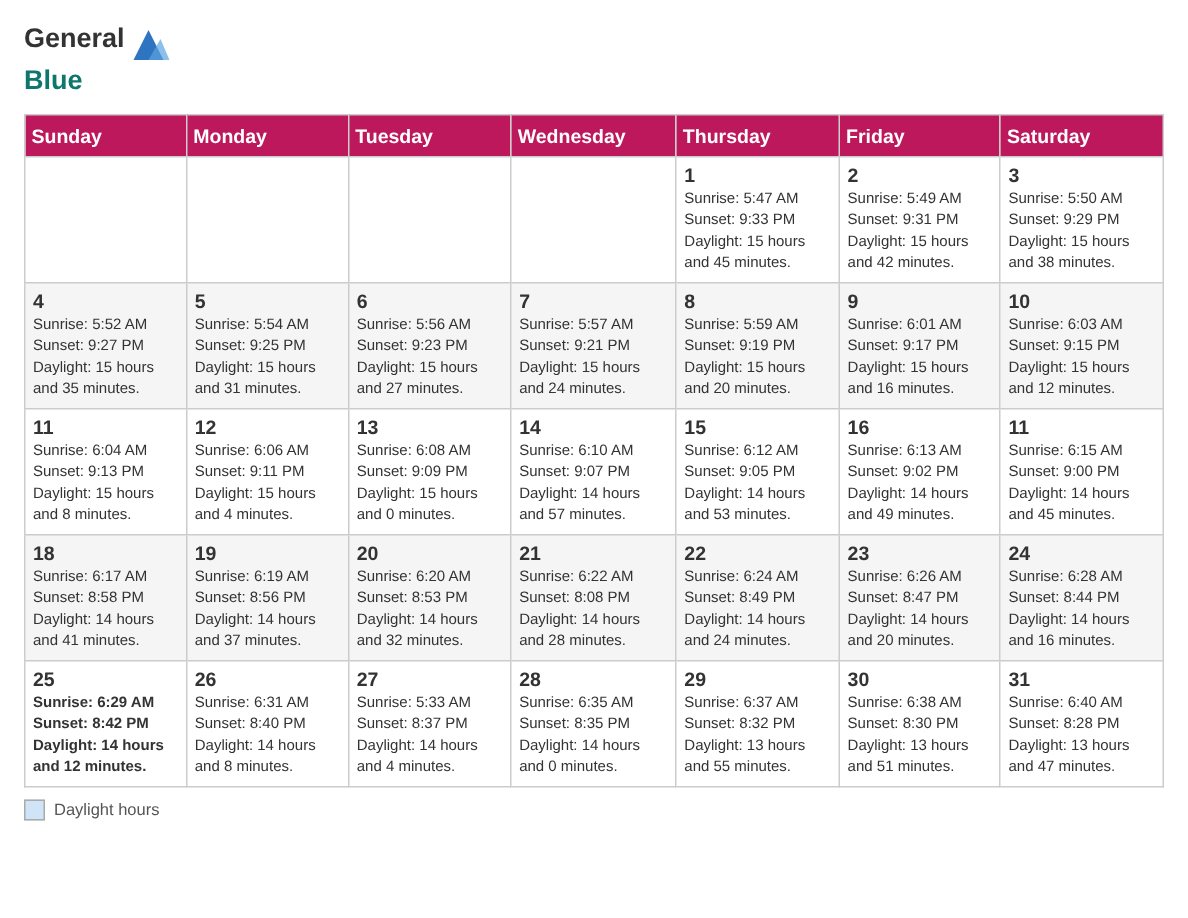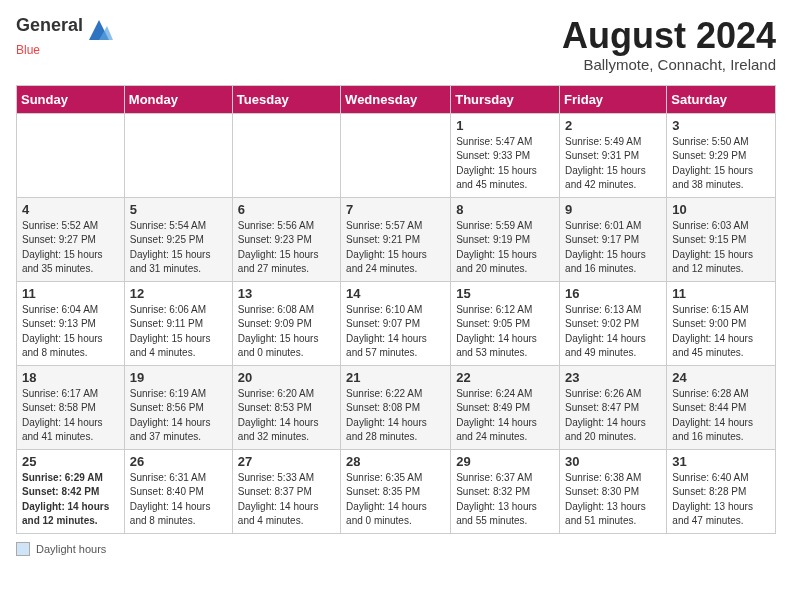--- a/index.html
+++ b/index.html
@@ -20,23 +20,23 @@
       display: flex;
       align-items: center;
     }
     .logo-text-general {
       font-size: 18px;
       font-weight: bold;
       color: #333;
       line-height: 1.1;
     }
     .logo-text-blue {
-      font-size: 12px;
-      font-weight: normal;
-      color: #ef4444;
+      font-size: 18px;
+      font-weight: bold;
+      color: #0f766e;
       line-height: 1.1;
     }
     .logo-icon {
       width: 28px;
       height: 28px;
       margin-left: 2px;
     }
     .title-block {
       text-align: right;
     }
@@ -117,24 +117,20 @@
       <div style="display:flex;align-items:flex-start;">
         <span class="logo-text-general">General</span>
         <svg class="logo-icon" viewBox="0 0 28 28" xmlns="http://www.w3.org/2000/svg">
           <polygon points="4,24 14,4 24,24" fill="#2e74c0"></polygon>
           <polygon points="14,24 22,10 28,24" fill="#5ba4e0" opacity="0.7"></polygon>
         </svg>
       </div>
       <div class="logo-text-blue">Blue</div>
     </div>
   </div>
-  <div class="title-block">
-    <div class="calendar-title">August 2024</div>
-    <div class="calendar-subtitle">Ballymote, Connacht, Ireland</div>
-  </div>
 </div>
 
 <table>
   <thead>
     <tr>
     <th>Sunday</th>
         <th>Monday</th>
         <th>Tuesday</th>
         <th>Wednesday</th>
         <th>Thursday</th>

